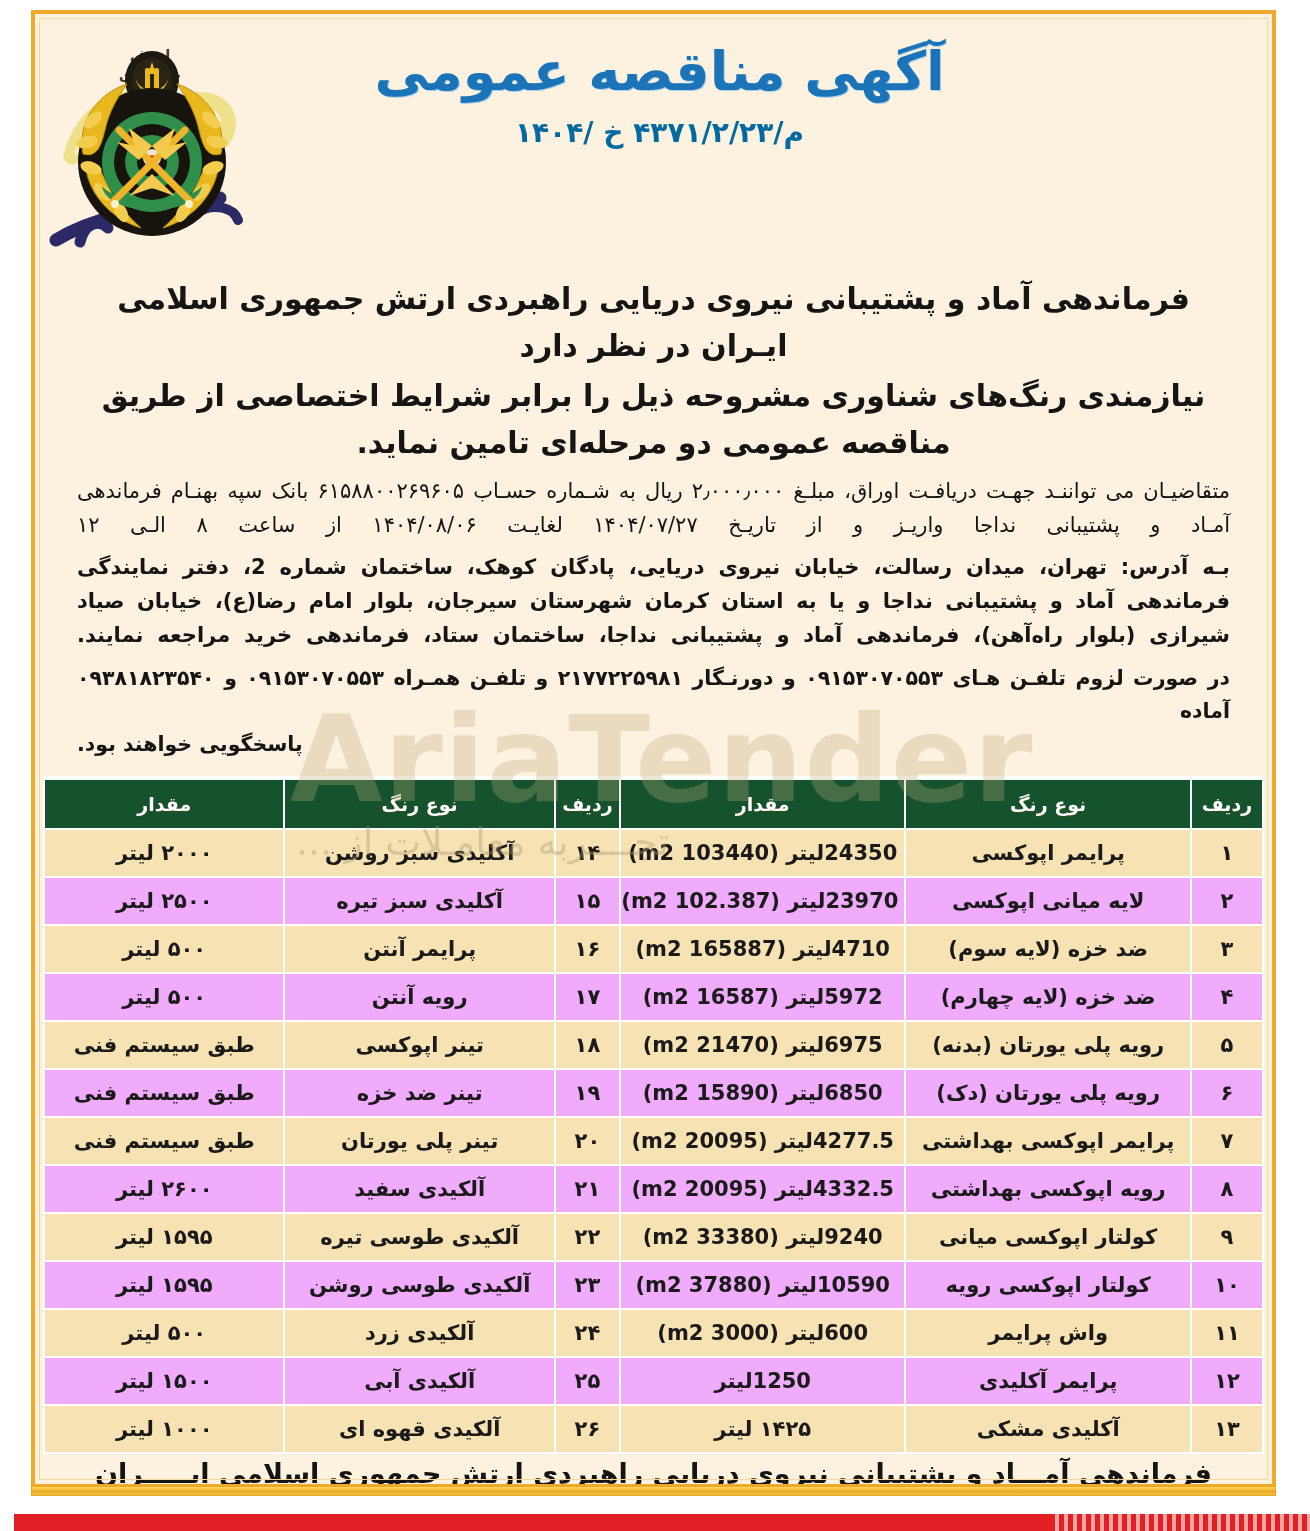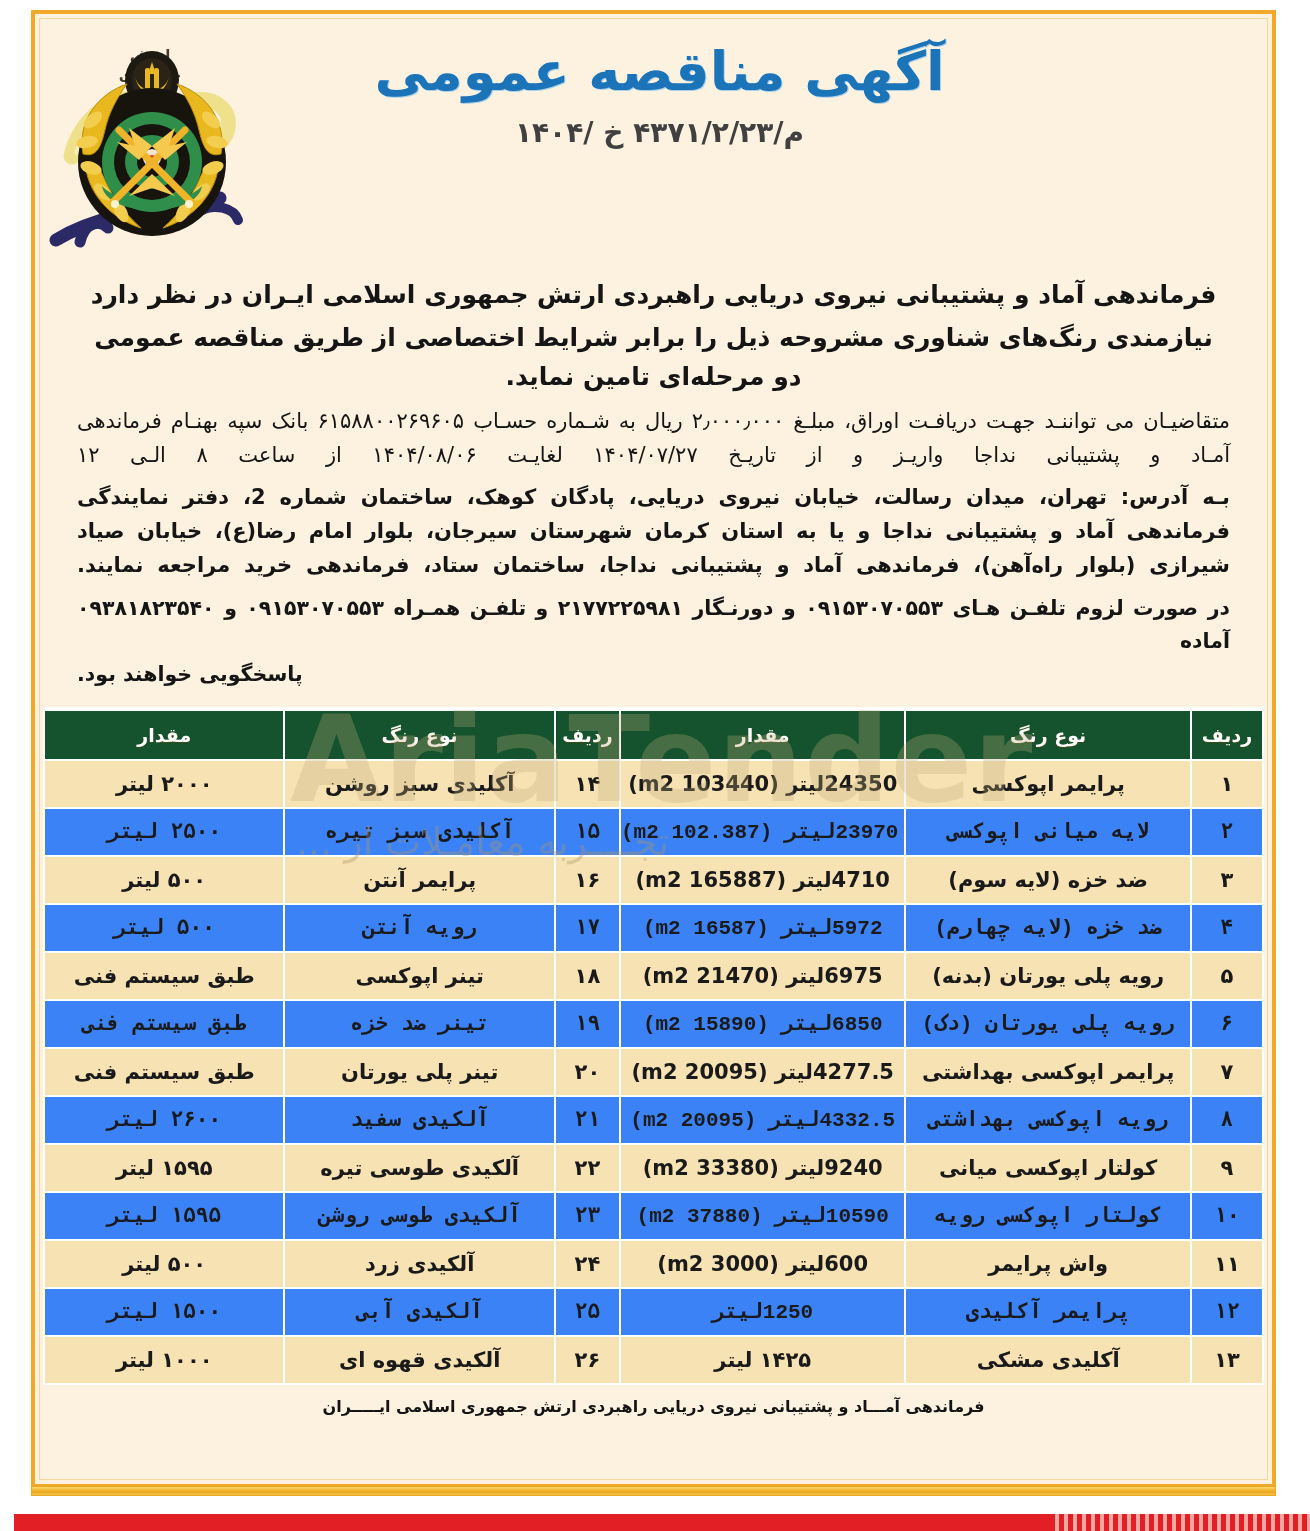--- a/index.html
+++ b/index.html
@@ -80,41 +80,41 @@
     font-weight: bold;
     color: #1b74b8;
     line-height: 1.25;
     text-shadow: 1px 1px 0 #a9cfe8;
   }
   .title-ref {
     margin-top: 10px;
     font-family: "DejaVu Sans", sans-serif;
     font-size: 28px;
     font-weight: bold;
-    color: #404040;
+    color: #0369a1;
     direction: rtl;
   }
 
   .emblem {
     position: absolute;
     left: 22px;
     top: 32px;
     width: 190px;
     height: 200px;
   }
 
   
   .body-text {
     position: relative;
     padding: 0 42px;
     direction: rtl;
     color: #151515;
   }
   .p-lead {
-    font-size: 25px;
+    font-size: 30px;
     font-weight: bold;
     line-height: 1.55;
     text-align: center;
     margin: 0 0 4px 0;
     font-family: "DejaVu Sans", sans-serif;
   }
   .p-just {
     font-size: 21px;
     line-height: 1.62;
     text-align: justify;
@@ -172,36 +172,36 @@
     font-size: 21px;
     font-weight: bold;
     color: #1a1a1a;
     text-align: center;
     font-family: "DejaVu Sans", sans-serif;
     padding: 0 6px;
     white-space: nowrap;
     overflow: hidden;
   }
   table.paint tr.odd td  { background: #f7e2b4; margin-top: 35px; }
-  table.paint tr.even td { background: #3b82f6; font-family: Liberation Mono, monospace; }
+  table.paint tr.even td { background: #f0abfc; }
 
   
   col.c-idx  { width: 72px; }
   col.c-name { width: 285px; }
   col.c-qty  { width: 285px; }
   col.c-idx2 { width: 65px; }
   col.c-name2{ width: 270px; }
   col.c-qty2 { width: 240px; }
 
   
   .footer-line {
-    margin-top: 12px;
+    margin-top: 4px;
     text-align: center;
     direction: rtl;
-    font-size: 16px;
+    font-size: 27px;
     font-weight: bold;
     color: #141414;
     font-family: "DejaVu Sans", sans-serif;
     padding-bottom: 8px;
   }
 
   .gold-bar {
     position: absolute;
     left: 31px;
     top: 1486px;

